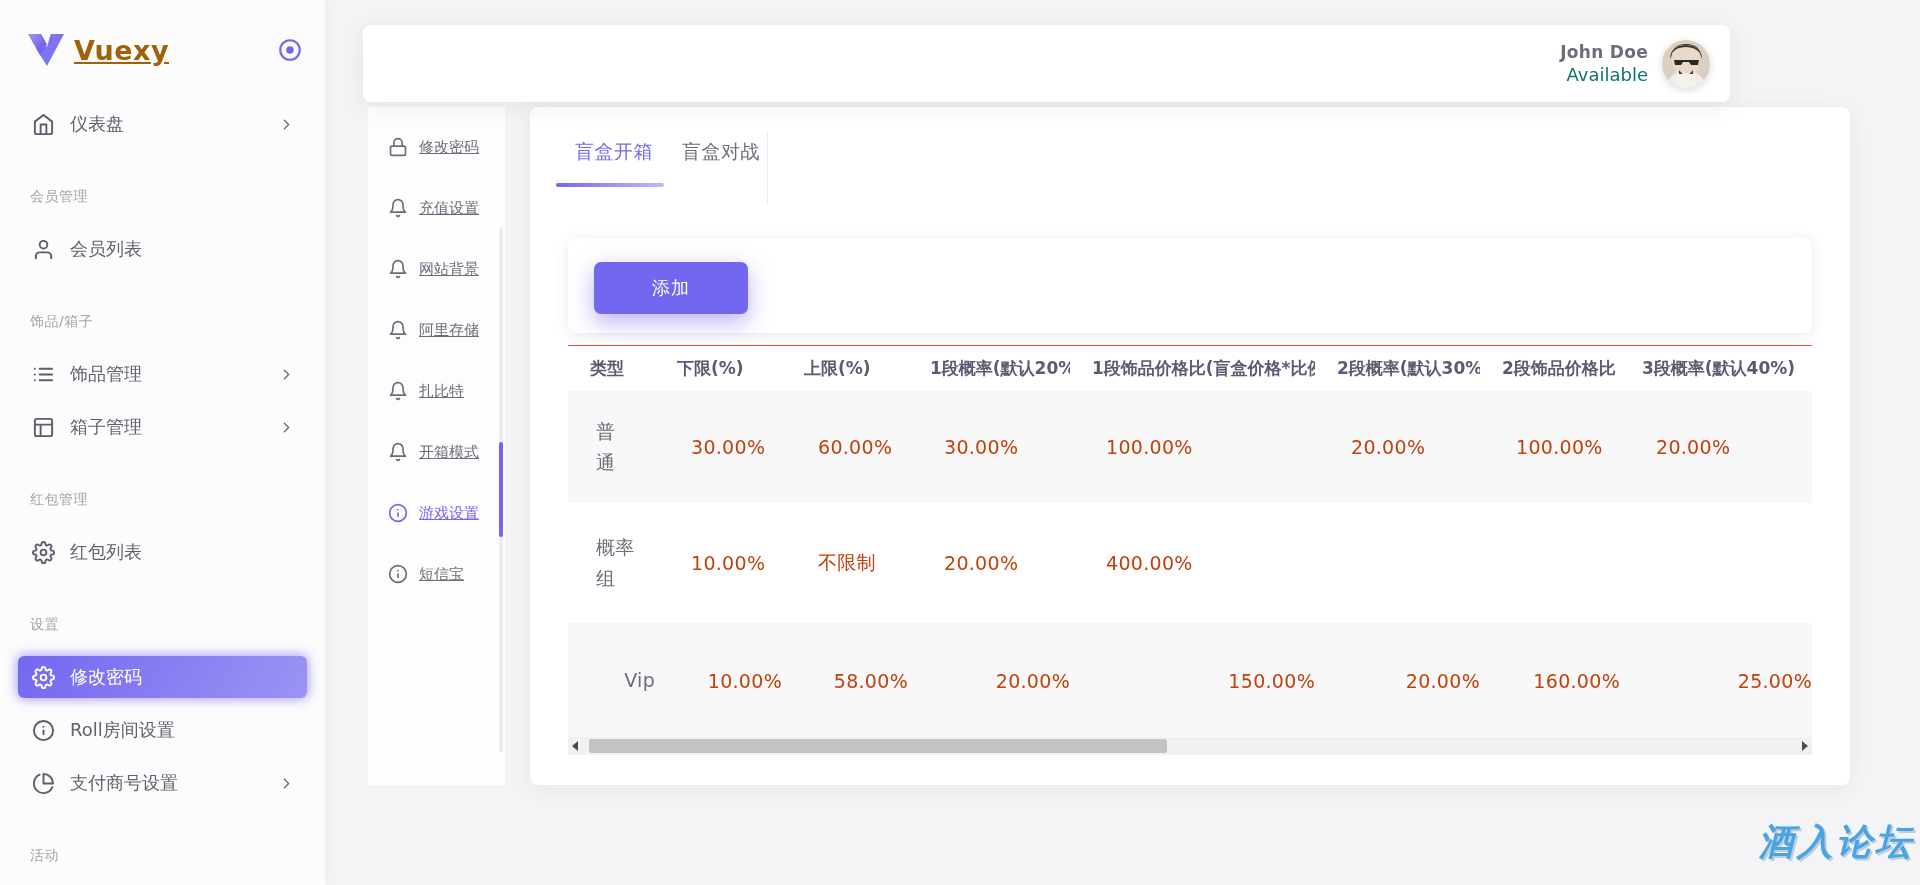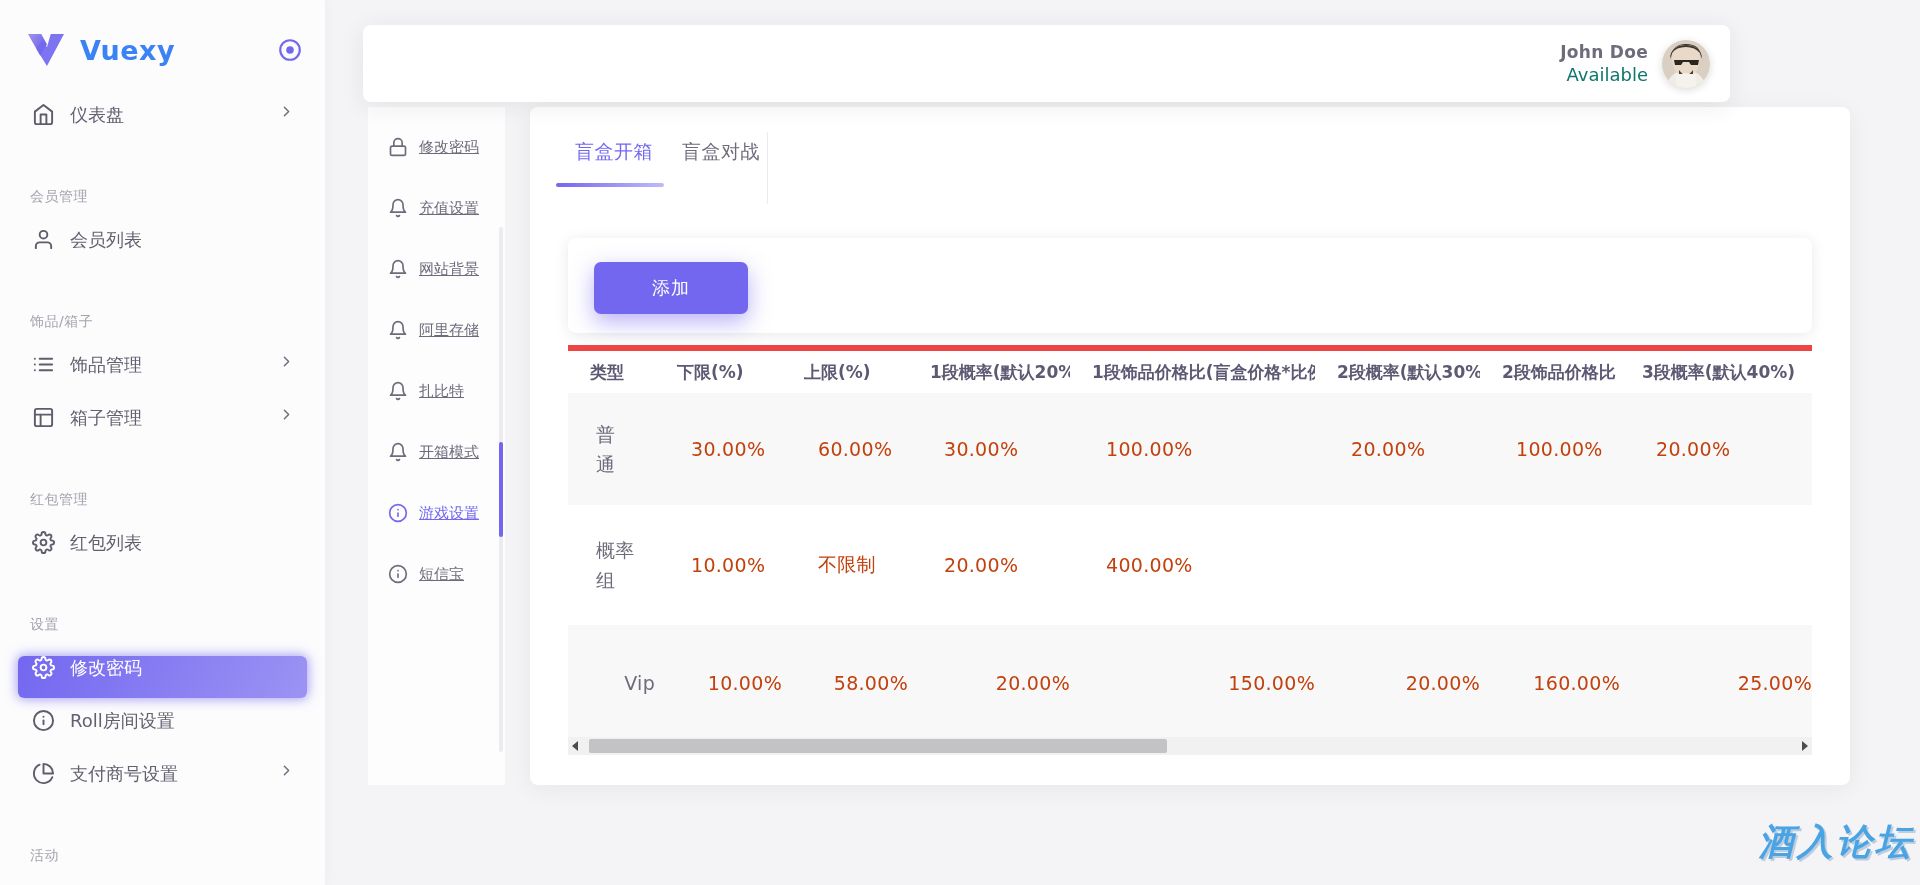--- a/index.html
+++ b/index.html
@@ -3,26 +3,26 @@
 <meta charset="utf-8">
 <style>
   * { margin:0; padding:0; box-sizing:border-box; }
   html,body { width:1920px; height:885px; overflow:hidden; }
   body { font-family:"DejaVu Sans","Liberation Sans",sans-serif; background:#f4f4f6; position:relative; color:#625f6e; }
 
   
   .sidebar { position:absolute; left:0; top:0; width:325px; height:885px; background:#fcfcfd; box-shadow:0 0 15px rgba(0,0,0,.04); z-index:5; }
   .logo-row { display:flex; align-items:center; padding:26px 22px 0 26px; height:74px; }
   .logo-mark { width:40px; height:36px; flex:0 0 auto; }
-  .logo-text { font-size:27px; font-weight:bold; color:#3b82f6; margin-left:14px; letter-spacing:.5px; flex:1; }
+  .logo-text { font-size:27px; font-weight:bold; color:#a16207; margin-left:8px; letter-spacing:.5px; flex:1;text-decoration:underline; }
   .collapse-toggle { width:26px; height:26px; color:#7367f0; cursor:pointer; }
   .collapse-toggle svg { width:26px; height:26px; }
 
   .nav-section { margin:43px 18px 0 30px; height:18px; font-size:14px; color:#a5a3ae; letter-spacing:.5px; }
-  .nav-item { position:relative; height:42px; margin:11px 18px 0 18px; display:flex; align-items:flex-start; padding:0 14px; border-radius:6px; font-size:18px; color:#625f6e; cursor:pointer; }
+  .nav-item { position:relative; height:42px; margin:11px 18px 0 18px; display:flex; align-items:center; padding:0 14px; border-radius:6px; font-size:18px; color:#625f6e; cursor:pointer; }
   .nav-item.first { margin-top:29px; }
   .nav-item.post-section { margin-top:22px; }
   .nav-item .ico { width:23px; height:23px; margin-right:15px; flex:0 0 auto; color:#5f5c6b; }
   .nav-item .ico svg { width:23px; height:23px; }
   .nav-item .chev { position:absolute; right:12px; width:17px; height:17px; color:#6e6b7b; }
   .nav-item .chev svg { width:17px; height:17px; }
   .nav-item.active { background:linear-gradient(118deg,#7367f0,rgba(115,103,240,.7)); color:#fff; box-shadow:0 0 12px 1px rgba(115,103,240,.65); }
   .nav-item.active .ico { color:#fff; }
 
   
@@ -51,21 +51,21 @@
   .tab.active { color:#7367f0; }
   .tab.active::after { content:""; position:absolute; left:-19px; right:-11px; bottom:0; height:4px; border-radius:2px; background:linear-gradient(90deg,#7367f0,rgba(115,103,240,.45)); }
   .tabs-divider { position:absolute; left:237px; top:25px; width:1px; height:72px; background:#ebe9f1; }
 
   .toolbar-card { position:absolute; left:38px; top:131px; width:1244px; height:95px; background:#fff; border-radius:8px; box-shadow:0 2px 14px rgba(34,41,47,.10); }
   .add-btn { position:absolute; left:26px; top:24px; width:154px; height:52px; background:#7367f0; color:#fff; font-size:18px; letter-spacing:1px; border:none; border-radius:7px; cursor:pointer; box-shadow:0 8px 22px rgba(115,103,240,.5); font-family:inherit; }
 
   .table-wrap { position:absolute; left:38px; top:238px; width:1244px; }
   table { width:1244px; border-collapse:collapse; table-layout:fixed; }
   col.c0{width:87px} col.c1{width:127px} col.c2{width:126px} col.c3{width:162px} col.c4{width:245px} col.c5{width:165px} col.c6{width:140px} col.c7{width:192px}
-  thead th { height:45px; font-size:17px; font-weight:600; color:#5e5873; text-align:left; padding-left:22px; border-top:6px solid #ef4444; background:#fff; white-space:nowrap; overflow:hidden; }
+  thead th { height:45px; font-size:17px; font-weight:600; color:#5e5873; text-align:left; padding-left:22px; border-top:1px solid #ef4444; background:#fff; white-space:nowrap; overflow:hidden; }
   tbody td { font-size:19px; color:#c2410c; text-align:left; padding-left:36px; vertical-align:middle; letter-spacing:.3px; }
   tbody tr.r0 td { height:112px; background:#f8f8f9; }
   tbody tr.r1 td { height:120px; background:#fff; }
   tbody tr.r2 td { height:116px; background:#f8f8f9;text-align:right; }
   td.type-cell { padding-left:28px; white-space:pre-line; line-height:1.6; color:#6e6b7b; }
 
   .hscroll { position:absolute; left:38px; top:630px; width:1244px; height:18px; background:#f1f1f2; display:flex; align-items:center; }
   .hs-arrow { width:14px; height:18px; display:flex; align-items:center; justify-content:center; cursor:pointer; flex:0 0 auto; }
   .hs-arrow svg { width:8px; height:10px; }
   .hs-thumb { position:absolute; left:21px; top:2px; width:578px; height:14px; background:#c3c3c6; border-radius:2px; cursor:grab; }

